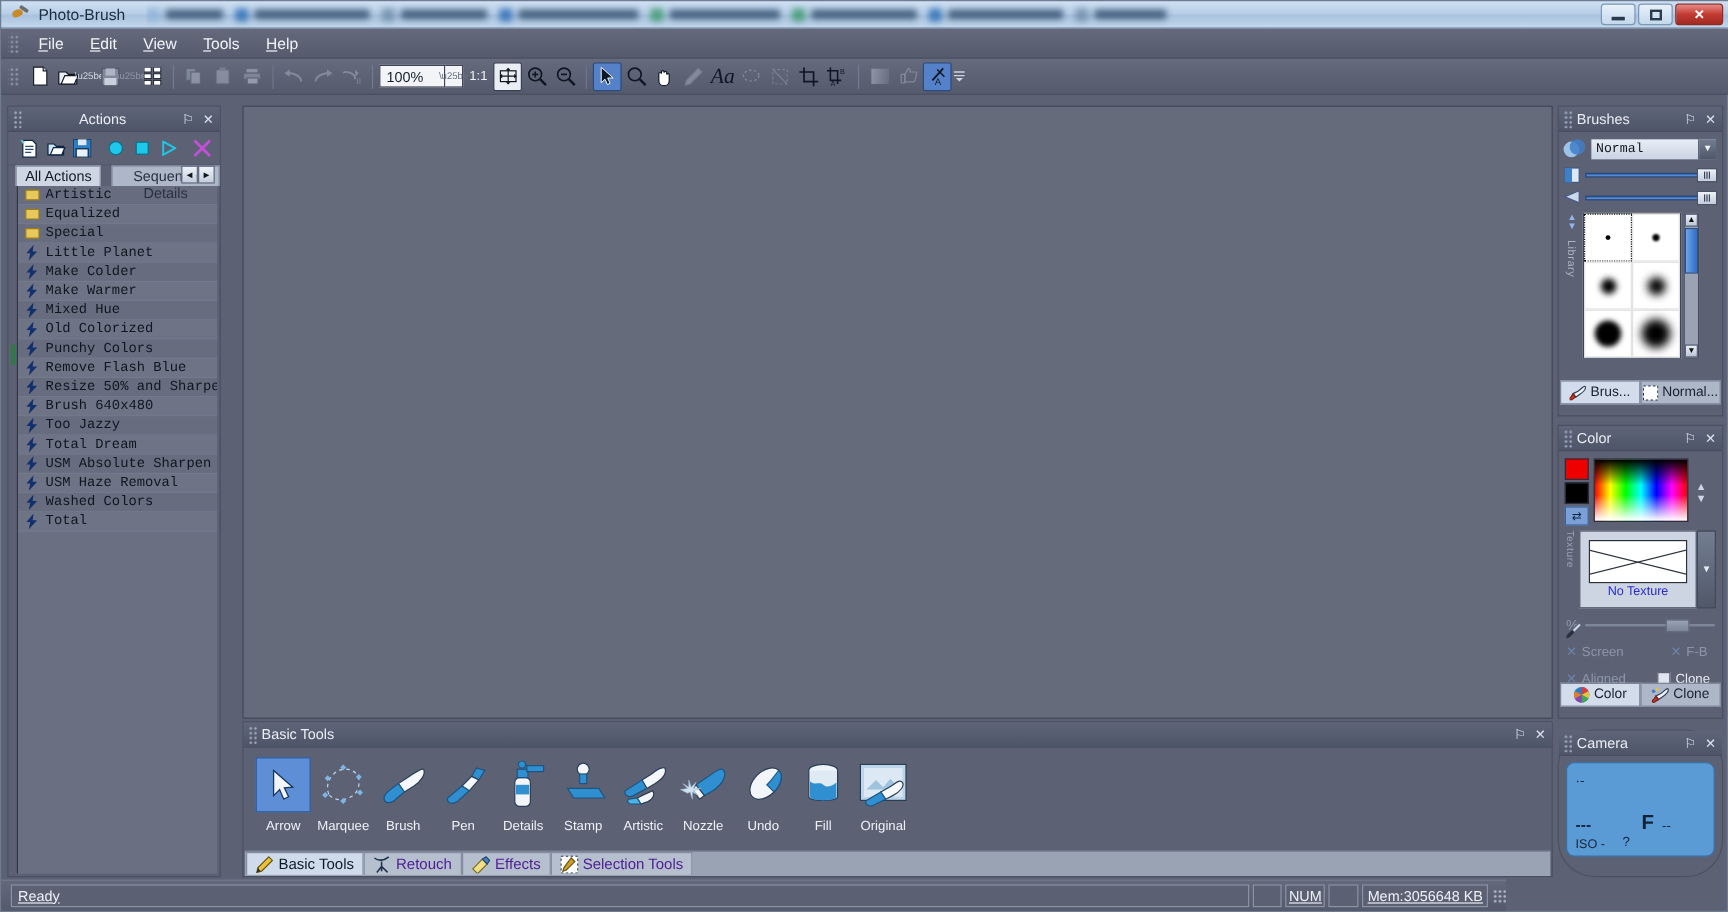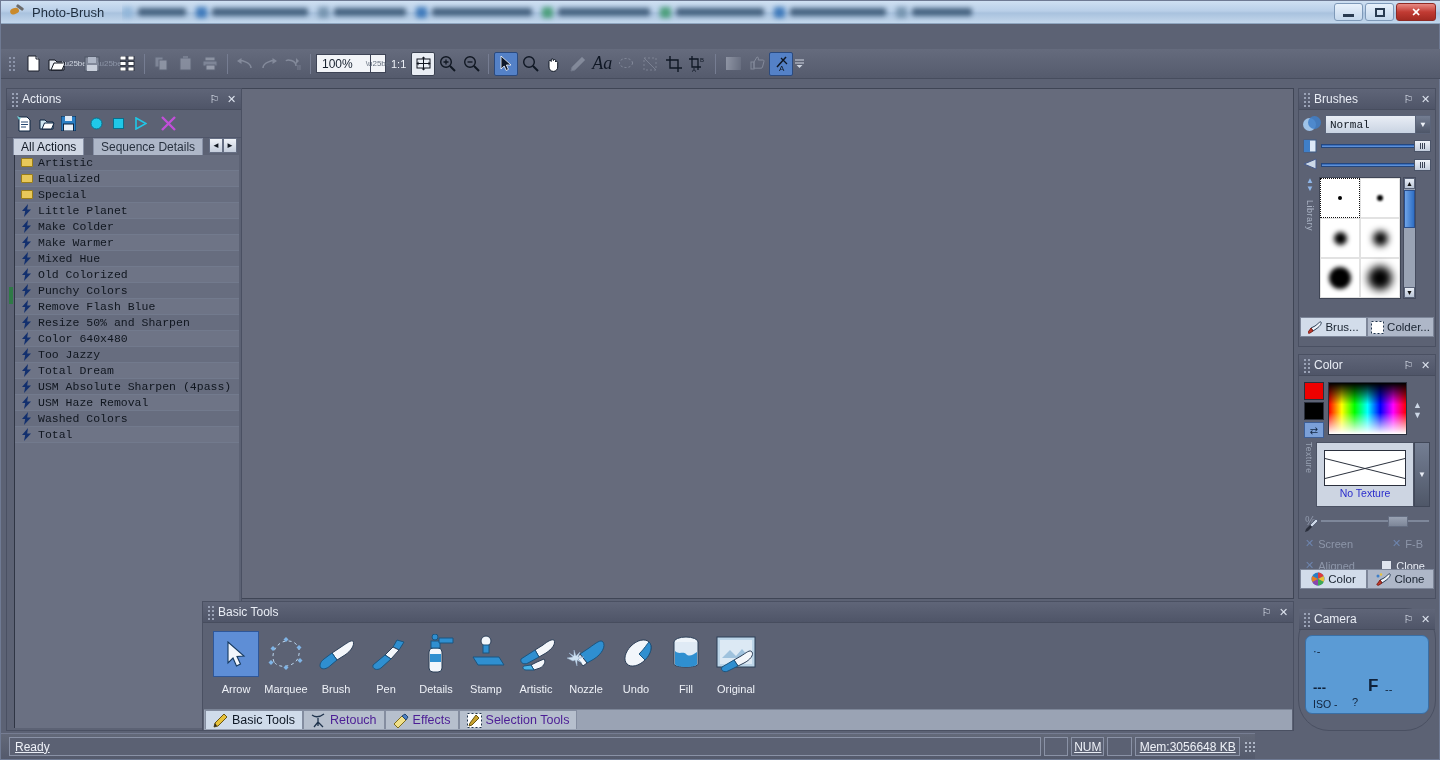--- a/index.html
+++ b/index.html
@@ -69,21 +69,21 @@
     display:flex; align-items:center; color:#e9edf5; font-size:12px;
     border-bottom:1px solid #474d5e; }
   .pgrip { width:7px; height:15px; margin:0 4px 0 4px;
     background-image: radial-gradient(circle, #9aa2b6 1px, transparent 1.2px);
     background-size:4px 4px; }
   .pt-label { flex:1; }
   .pbtn { width:15px; height:15px; display:flex; align-items:center; justify-content:center;
           color:#dde3ee; font-size:11px; margin-right:2px; }
 
   
-  #actions-panel { left:5px; top:87px; width:236px; height:643px; }
+  #actions-panel { left:5px; top:87px; width:178px; height:643px;text-align:center; }
   .act-toolbar { height:28px; background:#5c6274; display:flex; align-items:center;
      gap:3px; padding-left:8px; border-bottom:1px solid #50566a;}
   .aicon { width:19px; height:19px; display:flex; align-items:center; justify-content:center; }
   .act-tabs { height:17px; position:relative; background:#5c6274; }
   .act-tab { position:absolute; top:0; height:17px; font-size:12px; padding:1px 7px 0 7px;
     color:#1b2636; font-family:"Liberation Sans",sans-serif; }
   .act-tab.active { left:6px; background:#cfd6e3; border:1px solid #8891a6;
       border-bottom:none; z-index:3; color:#121a26;}
   .act-tab.inactive{ left:86px; background:#aeb7c8; border:1px solid #8891a6;
       border-bottom:none; z-index:2; color:#28313f;}
@@ -277,20 +277,28 @@
       <div class="wbtn">
           <span style="display:block;width:11px;height:3px;background:#2a3b50;margin-top:7px"></span>
         </div>
       <div class="wbtn">
           <span style="display:block;width:10px;height:9px;border:2px solid #2a3b50"></span>
         </div>
       <div class="wbtn close">✕</div>
     </div>
   </div>
 
+  <div class="menubar">
+    <div class="gripper"></div>
+    <div class="menuitem"><u>F</u>ile</div>
+    <div class="menuitem"><u>E</u>dit</div>
+    <div class="menuitem"><u>V</u>iew</div>
+    <div class="menuitem"><u>T</u>ools</div>
+    <div class="menuitem"><u>H</u>elp</div>
+  </div>
 
   <div class="toolbar">
     <div class="gripper"></div>
 
     <div class="tbtn">
       <svg width="17" height="17" viewBox="0 0 17 17">
           <path d="M3 1 h8 l3 3 v12 H3 Z" fill="#fff" stroke="#1a1f2b" stroke-width="1"></path>
           <path d="M11 1 v3 h3" fill="#d8dde6" stroke="#1a1f2b" stroke-width="1"></path>
         </svg>
     </div>
@@ -619,21 +627,21 @@
             </svg>
           </span>
           <span class="alabel">Resize 50% and Sharpen</span>
         </div>
         <div class="arow">
           <span class="ai">
             <svg width="11" height="13" viewBox="0 0 11 13">
               <path d="M7 0 L1 7 h3.2 L3 13 L10 5.5 H6.2Z" fill="#13306e"></path>
             </svg>
           </span>
-          <span class="alabel">Color 640x480</span>
+          <span class="alabel">Brush 640x480</span>
         </div>
         <div class="arow">
           <span class="ai">
             <svg width="11" height="13" viewBox="0 0 11 13">
               <path d="M7 0 L1 7 h3.2 L3 13 L10 5.5 H6.2Z" fill="#13306e"></path>
             </svg>
           </span>
           <span class="alabel">Too Jazzy</span>
         </div>
         <div class="arow">
@@ -927,21 +935,21 @@
         <svg width="14" height="13" viewBox="0 0 14 13">
             <path d="M13 1 C14 3 11 6 8 8 L5 10 L3 7 L7 5 C10 3 12 0 13 1Z" fill="#f0f4fa" stroke="#2b3e57"></path>
             <path d="M3 7 L5 10 L2 12 C0 13 -1 11 1 10Z" fill="#c0392b" stroke="#7a2018"></path>
           </svg>
         <span>Brus...</span>
       </div>
       <div class="dock-tab">
         <svg width="13" height="13" viewBox="0 0 13 13">
             <rect x="0.5" y="0.5" width="12" height="12" fill="#fff" stroke="#20344d" stroke-dasharray="2 2"></rect>
           </svg>
-        <span>Colder...</span>
+        <span>Normal...</span>
       </div>
     </div>
   </div>
 
   <div class="panel" id="color-panel">
     <div class="ptitle">
       <div class="pgrip"></div>
       <div class="pt-label">Color</div>
       <div class="pbtn">⚐</div>
       <div class="pbtn">✕</div>

